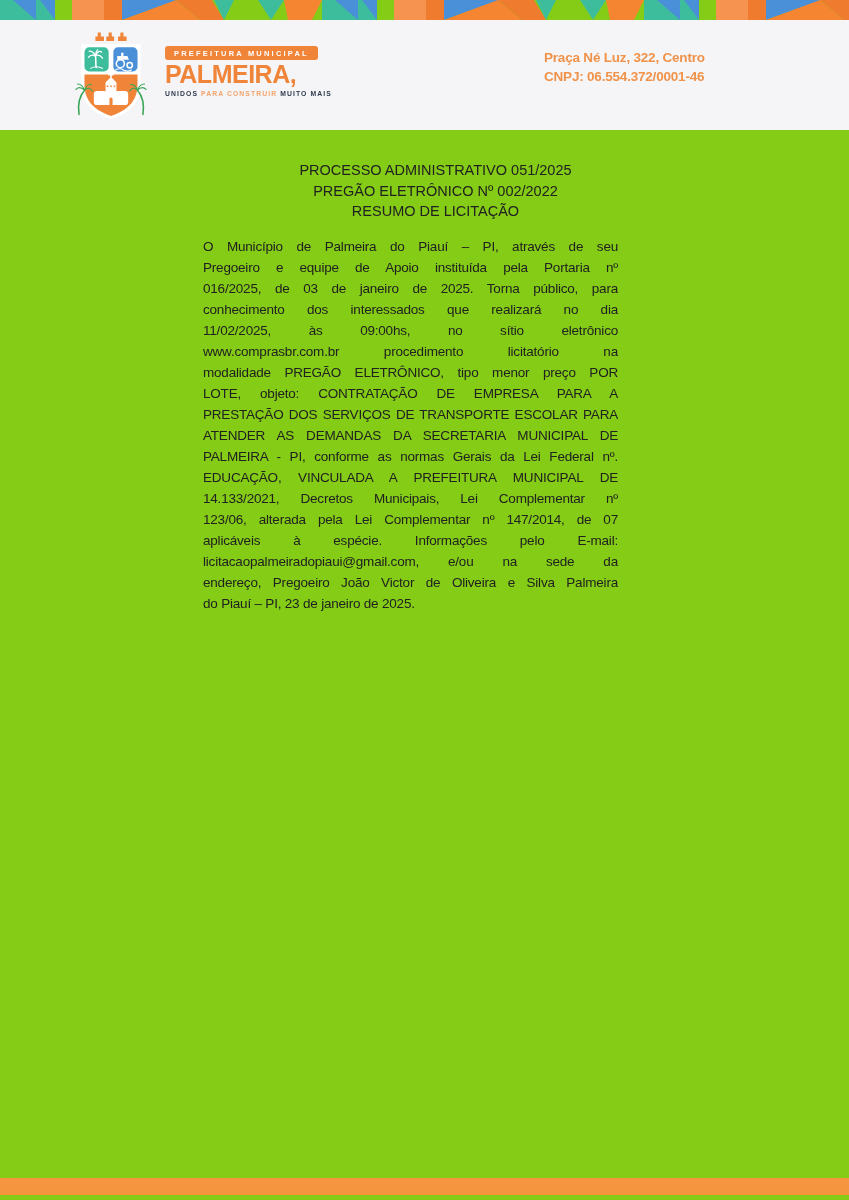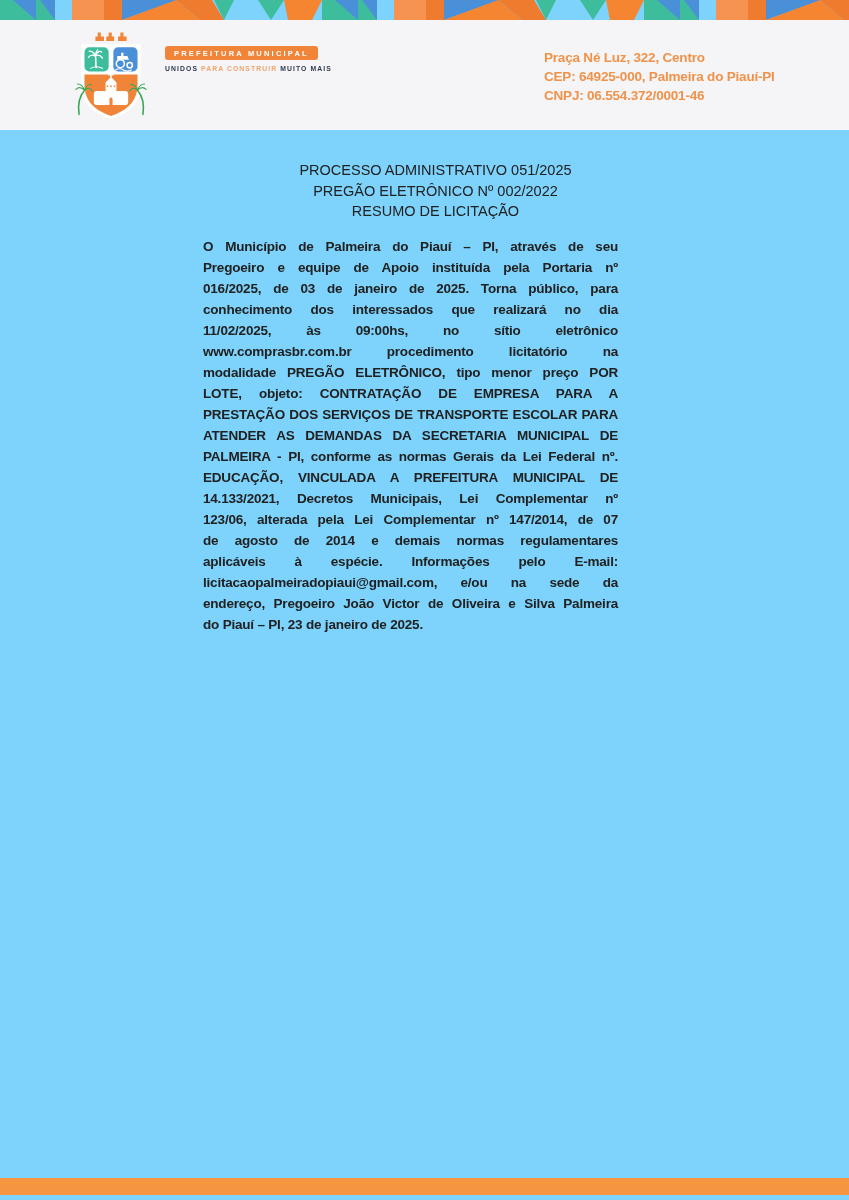--- a/index.html
+++ b/index.html
@@ -4,21 +4,21 @@
 <style>
   :root{
     --orange:#f0853a; --orange-light:#f69350; --orange-dark:#ee7b2e;
     --teal:#3ebd9d; --blue:#4a90d8; --green:#3aa558; --dark:#2e3a4d;
     --header-bg:#f5f5f7; --footer:#f6953f; --ink:#212121;
   }
   *{margin:0;padding:0;box-sizing:border-box;}
   html,body{background:#e9e9e9;}
   .page{
     position:relative;width:849px;height:1200px;margin:0 auto;
-    background:#7dd3fc;overflow:hidden;
+    background:#84cc16;overflow:hidden;
     font-family:"Liberation Sans",sans-serif;color:var(--ink);
   }
   .top-strip{position:absolute;left:0;top:0;width:849px;height:20px;}
   .header-band{position:absolute;left:0;top:20px;width:849px;height:110px;background:var(--header-bg);}
   .crest{position:absolute;left:72px;top:10px;width:78px;height:97px;}
   .logo-text{position:absolute;left:165px;top:22px;width:230px;}
   .logo-badge{
     display:inline-block;background:var(--orange);color:#ffffff;
     font-size:7.5px;font-weight:bold;letter-spacing:2.2px;
     padding:3px 9px 2px 9px;border-radius:3px;white-space:nowrap;
@@ -29,21 +29,21 @@
   }
   .logo-tagline{margin-top:5px;font-size:6.8px;font-weight:bold;letter-spacing:1.1px;white-space:nowrap;}
   .logo-tagline .t-dark{color:var(--dark);}
   .logo-tagline .t-light{color:#f2a36b;}
   .address{position:absolute;left:544px;top:28px;width:260px;
     color:#f0924a;font-weight:bold;font-size:13.5px;line-height:19px;letter-spacing:-0.2px;}
   .title-block{position:absolute;left:11px;top:160px;width:849px;text-align:center;
     font-size:14.5px;line-height:20.5px;color:var(--ink);}
   .doc-body{position:absolute;left:203px;top:236px;width:415px;
     font-size:13.5px;line-height:21px;letter-spacing:-0.2px;color:var(--ink);}
-  .bline{text-align:justify;text-align-last:justify;white-space:normal;font-weight:bold;}
+  .bline{text-align:justify;text-align-last:justify;white-space:normal;}
   .bline.last{text-align-last:left;}
   .footer-bar{position:absolute;left:0;top:1178px;width:849px;height:17px;background:var(--footer);}
   
   .f-or{fill:var(--orange);} .f-te{fill:var(--teal);} .f-bl{fill:var(--blue);}
   .f-wh{fill:#ffffff;}
   .s-wh{stroke:#ffffff;fill:none;stroke-linecap:round;}
   .s-gr{stroke:var(--green);fill:none;stroke-linecap:round;}
   
   .p-te{fill:var(--teal);} .p-bl{fill:var(--blue);}
   .p-ol{fill:var(--orange-light);} .p-om{fill:#f58531;} .p-od{fill:var(--orange-dark);}
@@ -103,26 +103,26 @@
       <rect class="f-or" x="53.5" y="71" width="2" height="2"></rect>
 
       <path class="s-gr" stroke-width="2" d="M9 108 C7 94 10 84 16 77"></path>
       <path class="s-gr" stroke-width="1.5" d="M16 77 C12 73 8 73 5 76 M16 77 C14 71 10 69 7 69 M16 77 C18 71 22 69 25 70 M16 77 C20 73 24 74 26 78"></path>
       <path class="s-gr" stroke-width="2" d="M91 108 C93 94 90 84 84 77"></path>
       <path class="s-gr" stroke-width="1.5" d="M84 77 C88 73 92 73 95 76 M84 77 C86 71 90 69 93 69 M84 77 C82 71 78 69 75 70 M84 77 C80 73 76 74 74 78"></path>
     </svg>
 
     <div class="logo-text">
       <span class="logo-badge">PREFEITURA MUNICIPAL</span>
+      <div class="logo-name">PALMEIRA,</div>
       <div class="logo-tagline"><span class="t-dark">UNIDOS</span><span class="t-light"> PARA CONSTRUIR </span><span class="t-dark">MUITO MAIS</span></div>
     </div>
 
     <div class="address">
       <div>Praça Né Luz, 322, Centro</div>
-      <div>CEP: 64925-000, Palmeira do Piauí-PI</div>
       <div>CNPJ: 06.554.372/0001-46</div>
     </div>
   </div>
 
   <div class="title-block">
     <div>PROCESSO ADMINISTRATIVO 051/2025</div>
     <div>PREGÃO ELETRÔNICO Nº 002/2022</div>
     <div>RESUMO DE LICITAÇÃO</div>
   </div>
 
@@ -134,21 +134,20 @@
     <div class="bline">11/02/2025, às 09:00hs, no sítio eletrônico</div>
     <div class="bline">www.comprasbr.com.br procedimento licitatório na</div>
     <div class="bline">modalidade PREGÃO ELETRÔNICO, tipo menor preço POR</div>
     <div class="bline">LOTE, objeto: CONTRATAÇÃO DE EMPRESA PARA A</div>
     <div class="bline">PRESTAÇÃO DOS SERVIÇOS DE TRANSPORTE ESCOLAR PARA</div>
     <div class="bline">ATENDER AS DEMANDAS DA SECRETARIA MUNICIPAL DE</div>
     <div class="bline">PALMEIRA - PI, conforme as normas Gerais da Lei Federal nº.</div>
     <div class="bline">EDUCAÇÃO, VINCULADA A PREFEITURA MUNICIPAL DE</div>
     <div class="bline">14.133/2021, Decretos Municipais, Lei Complementar nº</div>
     <div class="bline">123/06, alterada pela Lei Complementar nº 147/2014, de 07</div>
-    <div class="bline">de agosto de 2014 e demais normas regulamentares</div>
     <div class="bline">aplicáveis à espécie. Informações pelo E-mail:</div>
     <div class="bline">licitacaopalmeiradopiaui@gmail.com, e/ou na sede da</div>
     <div class="bline">endereço, Pregoeiro João Victor de Oliveira e Silva Palmeira</div>
     <div class="bline last">do Piauí – PI, 23 de janeiro de 2025.</div>
   </div>
 
   <div class="footer-bar"></div>
 </div>
 
 </body></html>

